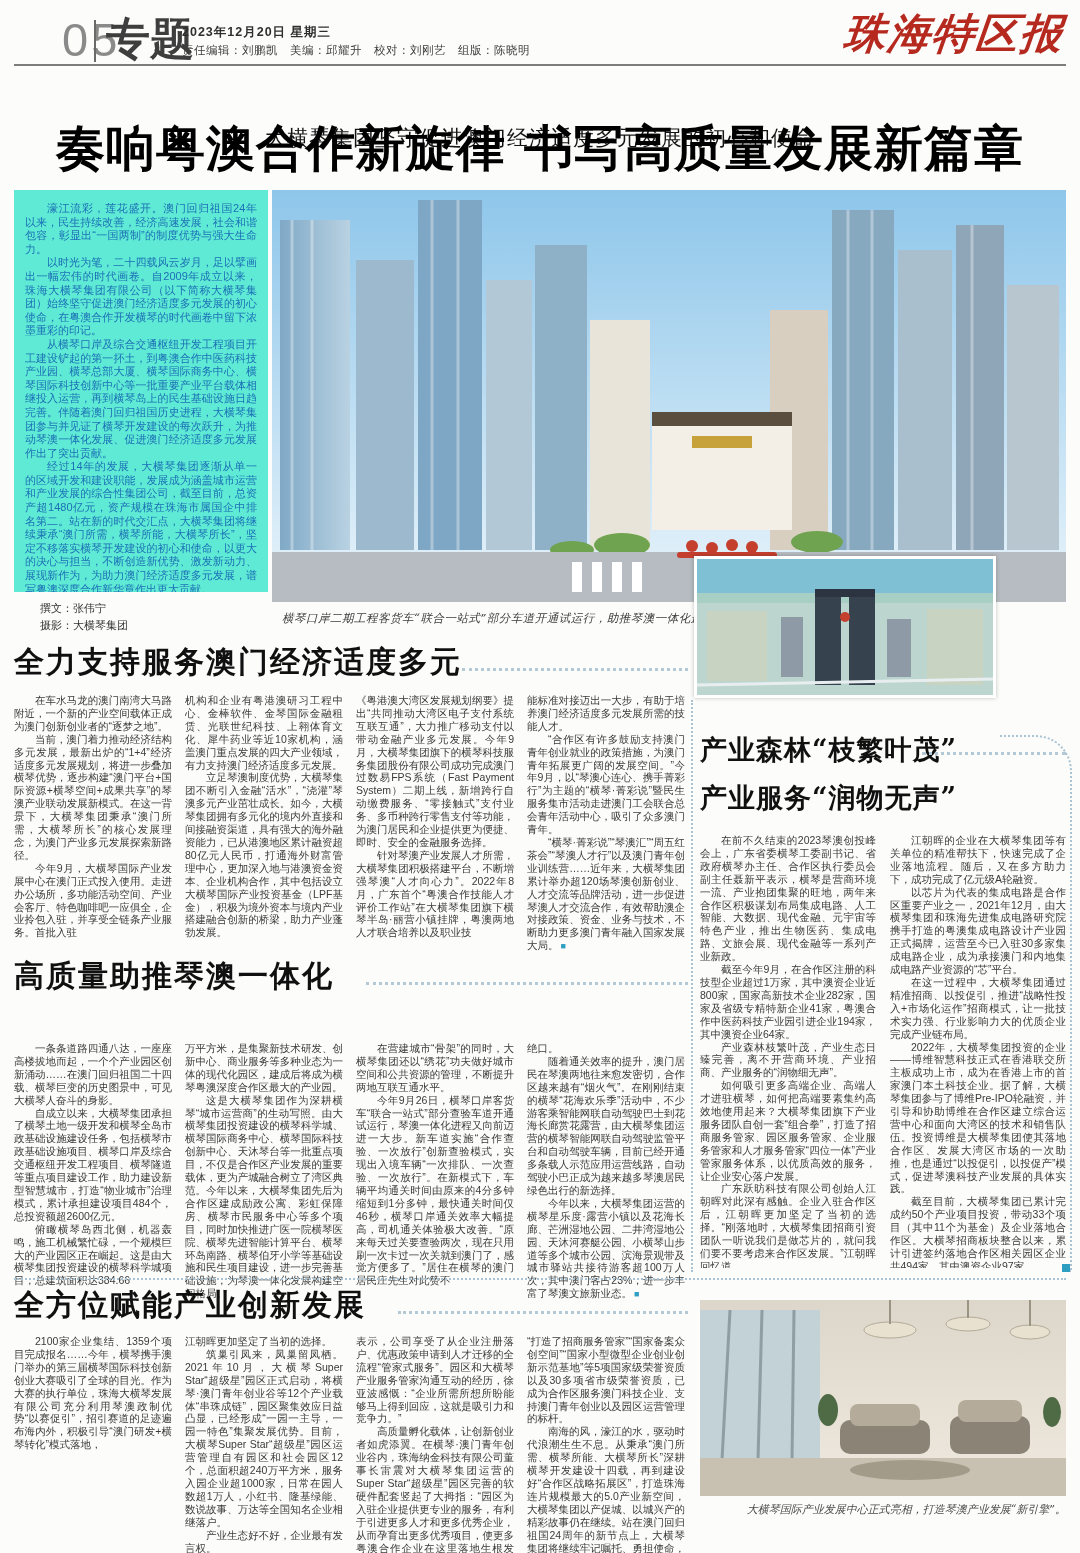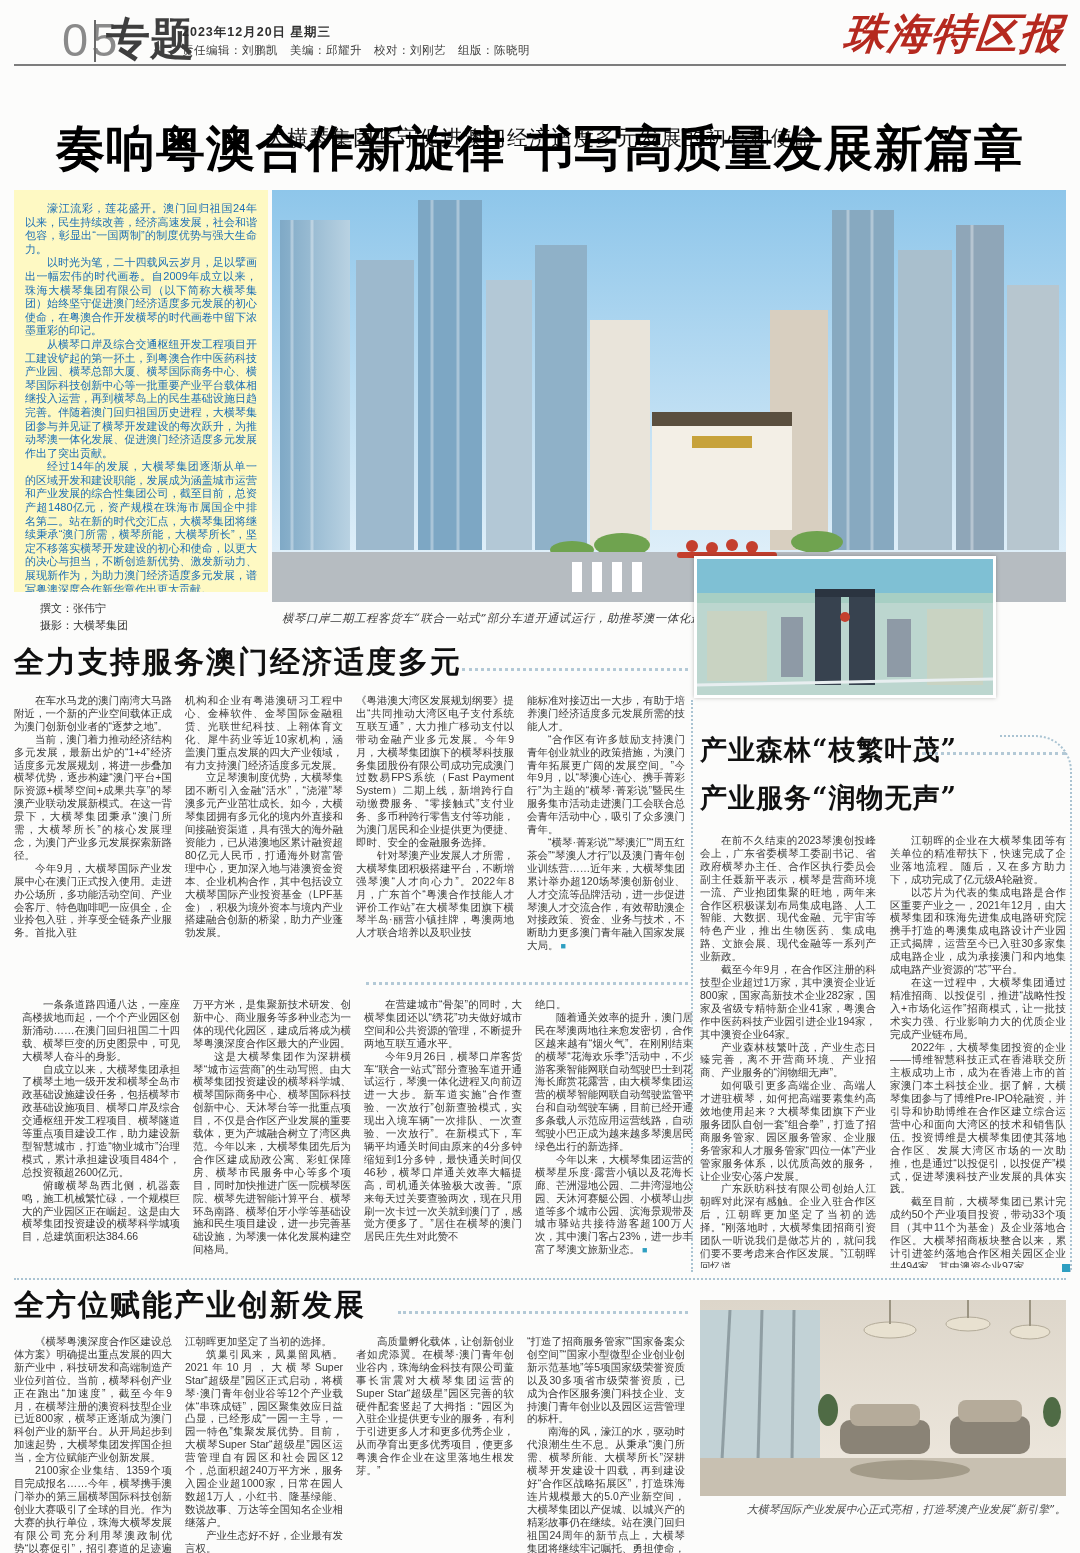--- a/index.html
+++ b/index.html
@@ -18,21 +18,21 @@
             font-family:"DejaVu Serif",serif;font-style:italic;transform:skewX(-6deg);
             letter-spacing:2px;}
   .head-rule{left:14px;top:64px;width:1052px;height:2px;background:#7d7d7d;}
 
   
   .kicker{left:0;top:88px;width:1080px;text-align:center;font-size:21px;color:#141414;letter-spacing:1px;margin-top:36px;}
   .main-title{left:0;top:116px;width:1080px;text-align:center;font-size:49px;font-weight:900;
               color:#000;font-family:"DejaVu Serif",serif;letter-spacing:1px;}
 
   
-  .intro-box{left:14px;top:190px;width:254px;height:402px;background:#fef9c3;
+  .intro-box{left:14px;top:190px;width:254px;height:402px;background:#5eead4;
              padding:12px 11px;box-sizing:border-box;overflow:hidden;}
   .intro-box .para{font-size:11px;line-height:13.6px;color:#1c6fb6;}
   .byline{left:40px;top:600px;font-size:11px;line-height:17px;color:#333;}
 
   
   .main-photo{left:272px;top:190px;width:794px;height:412px;overflow:hidden;}
   .main-photo svg,.inset-photo svg,.bottom-photo svg{display:block;}
   .main-caption{left:282px;top:611px;width:720px;font-size:11.5px;color:#3c3c3c;
                 font-family:"DejaVu Serif",serif;font-style:italic;letter-spacing:.5px;}
   .inset-photo{left:694px;top:556px;width:296px;height:136px;border:3px solid #fff;
@@ -195,22 +195,23 @@
         <p class="para cont">《粤港澳大湾区发展规划纲要》提出“共同推动大湾区电子支付系统互联互通”，大力推广移动支付以带动金融产业多元发展。今年9月，大横琴集团旗下的横琴科技服务集团股份有限公司成功完成澳门过数易FPS系统（Fast Payment System）二期上线，新增跨行自动缴费服务、“零接触式”支付业务、多币种跨行零售支付等功能，为澳门居民和企业提供更为便捷、即时、安全的金融服务选择。</p>
         <p class="para">针对琴澳产业发展人才所需，大横琴集团积极搭建平台，不断增强琴澳“人才向心力”。2022年8月，广东首个“粤澳合作技能人才评价工作站”在大横琴集团旗下横琴半岛·丽营小镇挂牌，粤澳两地人才联合培养以及职业技</p>
       </div>
     <div class="col">
         <p class="para cont">能标准对接迈出一大步，有助于培养澳门经济适度多元发展所需的技能人才。</p>
         <p class="para">“合作区有许多鼓励支持澳门青年创业就业的政策措施，为澳门青年拓展更广阔的发展空间。”今年9月，以“琴澳心连心、携手菁彩行”为主题的“横琴·菁彩说”暨民生服务集市活动走进澳门工会联合总会青年活动中心，吸引了众多澳门青年。</p>
         <p class="para">“横琴·菁彩说”“琴澳汇”“周五红茶会”“琴澳人才行”以及澳门青年创业训练营……近年来，大横琴集团累计举办超120场琴澳创新创业、人才交流等品牌活动，进一步促进琴澳人才交流合作，有效帮助澳企对接政策、资金、业务与技术，不断助力更多澳门青年融入国家发展大局。<span class="endmark">■</span></p>
       </div>
   </div>
 
+  <div class="abs sec-title" style="left:14px;top:956px;">高质量助推琴澳一体化</div>
   <div class="abs leader" style="left:366px;top:982px;width:322px;"></div>
-  <div class="abs cols" style="left:14px;top:998px;width:674px;height:270px;margin-left:8px;">
+  <div class="abs cols" style="left:14px;top:1042px;width:674px;height:270px;">
     <div class="col">
         <p class="para">一条条道路四通八达，一座座高楼拔地而起，一个个产业园区创新涌动……在澳门回归祖国二十四载、横琴巨变的历史图景中，可见大横琴人奋斗的身影。</p>
         <p class="para">自成立以来，大横琴集团承担了横琴土地一级开发和横琴全岛市政基础设施建设任务，包括横琴市政基础设施项目、横琴口岸及综合交通枢纽开发工程项目、横琴隧道等重点项目建设工作，助力建设新型智慧城市，打造“物业城市”治理模式，累计承担建设项目484个，总投资额超2600亿元。</p>
         <p class="para">俯瞰横琴岛西北侧，机器轰鸣，施工机械繁忙碌，一个规模巨大的产业园区正在崛起。这是由大横琴集团投资建设的横琴科学城项目，总建筑面积达384.66</p>
       </div>
     <div class="col">
         <p class="para cont">万平方米，是集聚新技术研发、创新中心、商业服务等多种业态为一体的现代化园区，建成后将成为横琴粤澳深度合作区最大的产业园。</p>
         <p class="para">这是大横琴集团作为深耕横琴“城市运营商”的生动写照。由大横琴集团投资建设的横琴科学城、横琴国际商务中心、横琴国际科技创新中心、天沐琴台等一批重点项目，不仅是合作区产业发展的重要载体，更为产城融合树立了湾区典范。今年以来，大横琴集团先后为合作区建成励政公寓、彩虹保障房、横琴市民服务中心等多个项目，同时加快推进广医一院横琴医院、横琴先进智能计算平台、横琴环岛南路、横琴伯牙小学等基础设施和民生项目建设，进一步完善基础设施，为琴澳一体化发展构建空间格局。</p>
       </div>
     <div class="col">
@@ -246,29 +247,29 @@
         <p class="para">截至目前，大横琴集团已累计完成约50个产业项目投资，带动33个项目（其中11个为基金）及企业落地合作区。大横琴招商板块整合以来，累计引进签约落地合作区相关园区企业共494家，其中澳资企业97家。</p>
       </div>
   </div>
 
   <div class="abs hdash" style="left:14px;top:1278px;width:1052px;"></div>
 
   <div class="abs sec-title" style="left:14px;top:1285px;">全方位赋能产业创新发展</div>
   <div class="abs leader" style="left:398px;top:1311px;width:290px;"></div>
   <div class="abs cols" style="left:14px;top:1335px;width:674px;height:218px;">
     <div class="col">
-        <p class="para">《横琴粤澳深度合作区建设总体方案》明确提出重点发展的四大新产业中，科技研发和高端制造产业位列首位。当前，横琴科创产业正在跑出“加速度”，截至今年9月，在横琴注册的澳资科技型企业已近800家，横琴正逐渐成为澳门科创产业的新平台。从开局起步到加速起势，大横琴集团发挥国企担当，全方位赋能产业创新发展。</p>
         <p class="para">2100家企业集结、1359个项目完成报名……今年，横琴携手澳门举办的第三届横琴国际科技创新创业大赛吸引了全球的目光。作为大赛的执行单位，珠海大横琴发展有限公司充分利用琴澳政制优势“以赛促引”，招引赛道的足迹遍布海内外，积极引导“澳门研发+横琴转化”模式落地，</p>
       </div>
     <div class="col">
         <p class="para cont">江朝晖更加坚定了当初的选择。</p>
         <p class="para">筑巢引凤来，凤巢留凤栖。2021年10月，大横琴Super Star“超级星”园区正式启动，将横琴·澳门青年创业谷等12个产业载体“串珠成链”，园区聚集效应日益凸显，已经形成“一园一主导，一园一特色”集聚发展优势。目前，大横琴Super Star“超级星”园区运营管理自有园区和社会园区12个，总面积超240万平方米，服务入园企业超1000家，日常在园人数超1万人，小红书、隆基绿能、数说故事、万达等全国知名企业相继落户。</p>
         <p class="para">产业生态好不好，企业最有发言权。</p>
       </div>
     <div class="col">
+        <p class="para cont">表示，公司享受了从企业注册落户、优惠政策申请到人才迁移的全流程“管家式服务”。园区和大横琴产业服务管家沟通互动的经历，徐亚波感慨：“企业所需所想所盼能够马上得到回应，这就是吸引力和竞争力。”</p>
         <p class="para">高质量孵化载体，让创新创业者如虎添翼。在横琴·澳门青年创业谷内，珠海纳金科技有限公司董事长雷震对大横琴集团运营的Super Star“超级星”园区完善的软硬件配套竖起了大拇指：“园区为入驻企业提供更专业的服务，有利于引进更多人才和更多优秀企业，从而孕育出更多优秀项目，使更多粤澳合作企业在这里落地生根发芽。”</p>
       </div>
     <div class="col">
         <p class="para cont">“打造了招商服务管家”“国家备案众创空间”“国家小型微型企业创业创新示范基地”等5项国家级荣誉资质以及30多项省市级荣誉资质，已成为合作区服务澳门科技企业、支持澳门青年创业以及园区运营管理的标杆。</p>
         <p class="para">南海的风，濠江的水，驱动时代浪潮生生不息。从秉承“澳门所需、横琴所能、大横琴所长”深耕横琴开发建设十四载，再到建设好“合作区战略拓展区”，打造珠海连片规模最大的5.0产业新空间，大横琴集团以产促城、以城兴产的精彩故事仍在继续。站在澳门回归祖国24周年的新节点上，大横琴集团将继续牢记嘱托、勇担使命，在新征程上书写琴澳发展新篇章，不断创造新辉煌。</p>
       </div>
   </div>
 
   <div class="abs bottom-photo">
     <svg width="366" height="196" viewBox="0 0 366 196" xmlns="http://www.w3.org/2000/svg">

